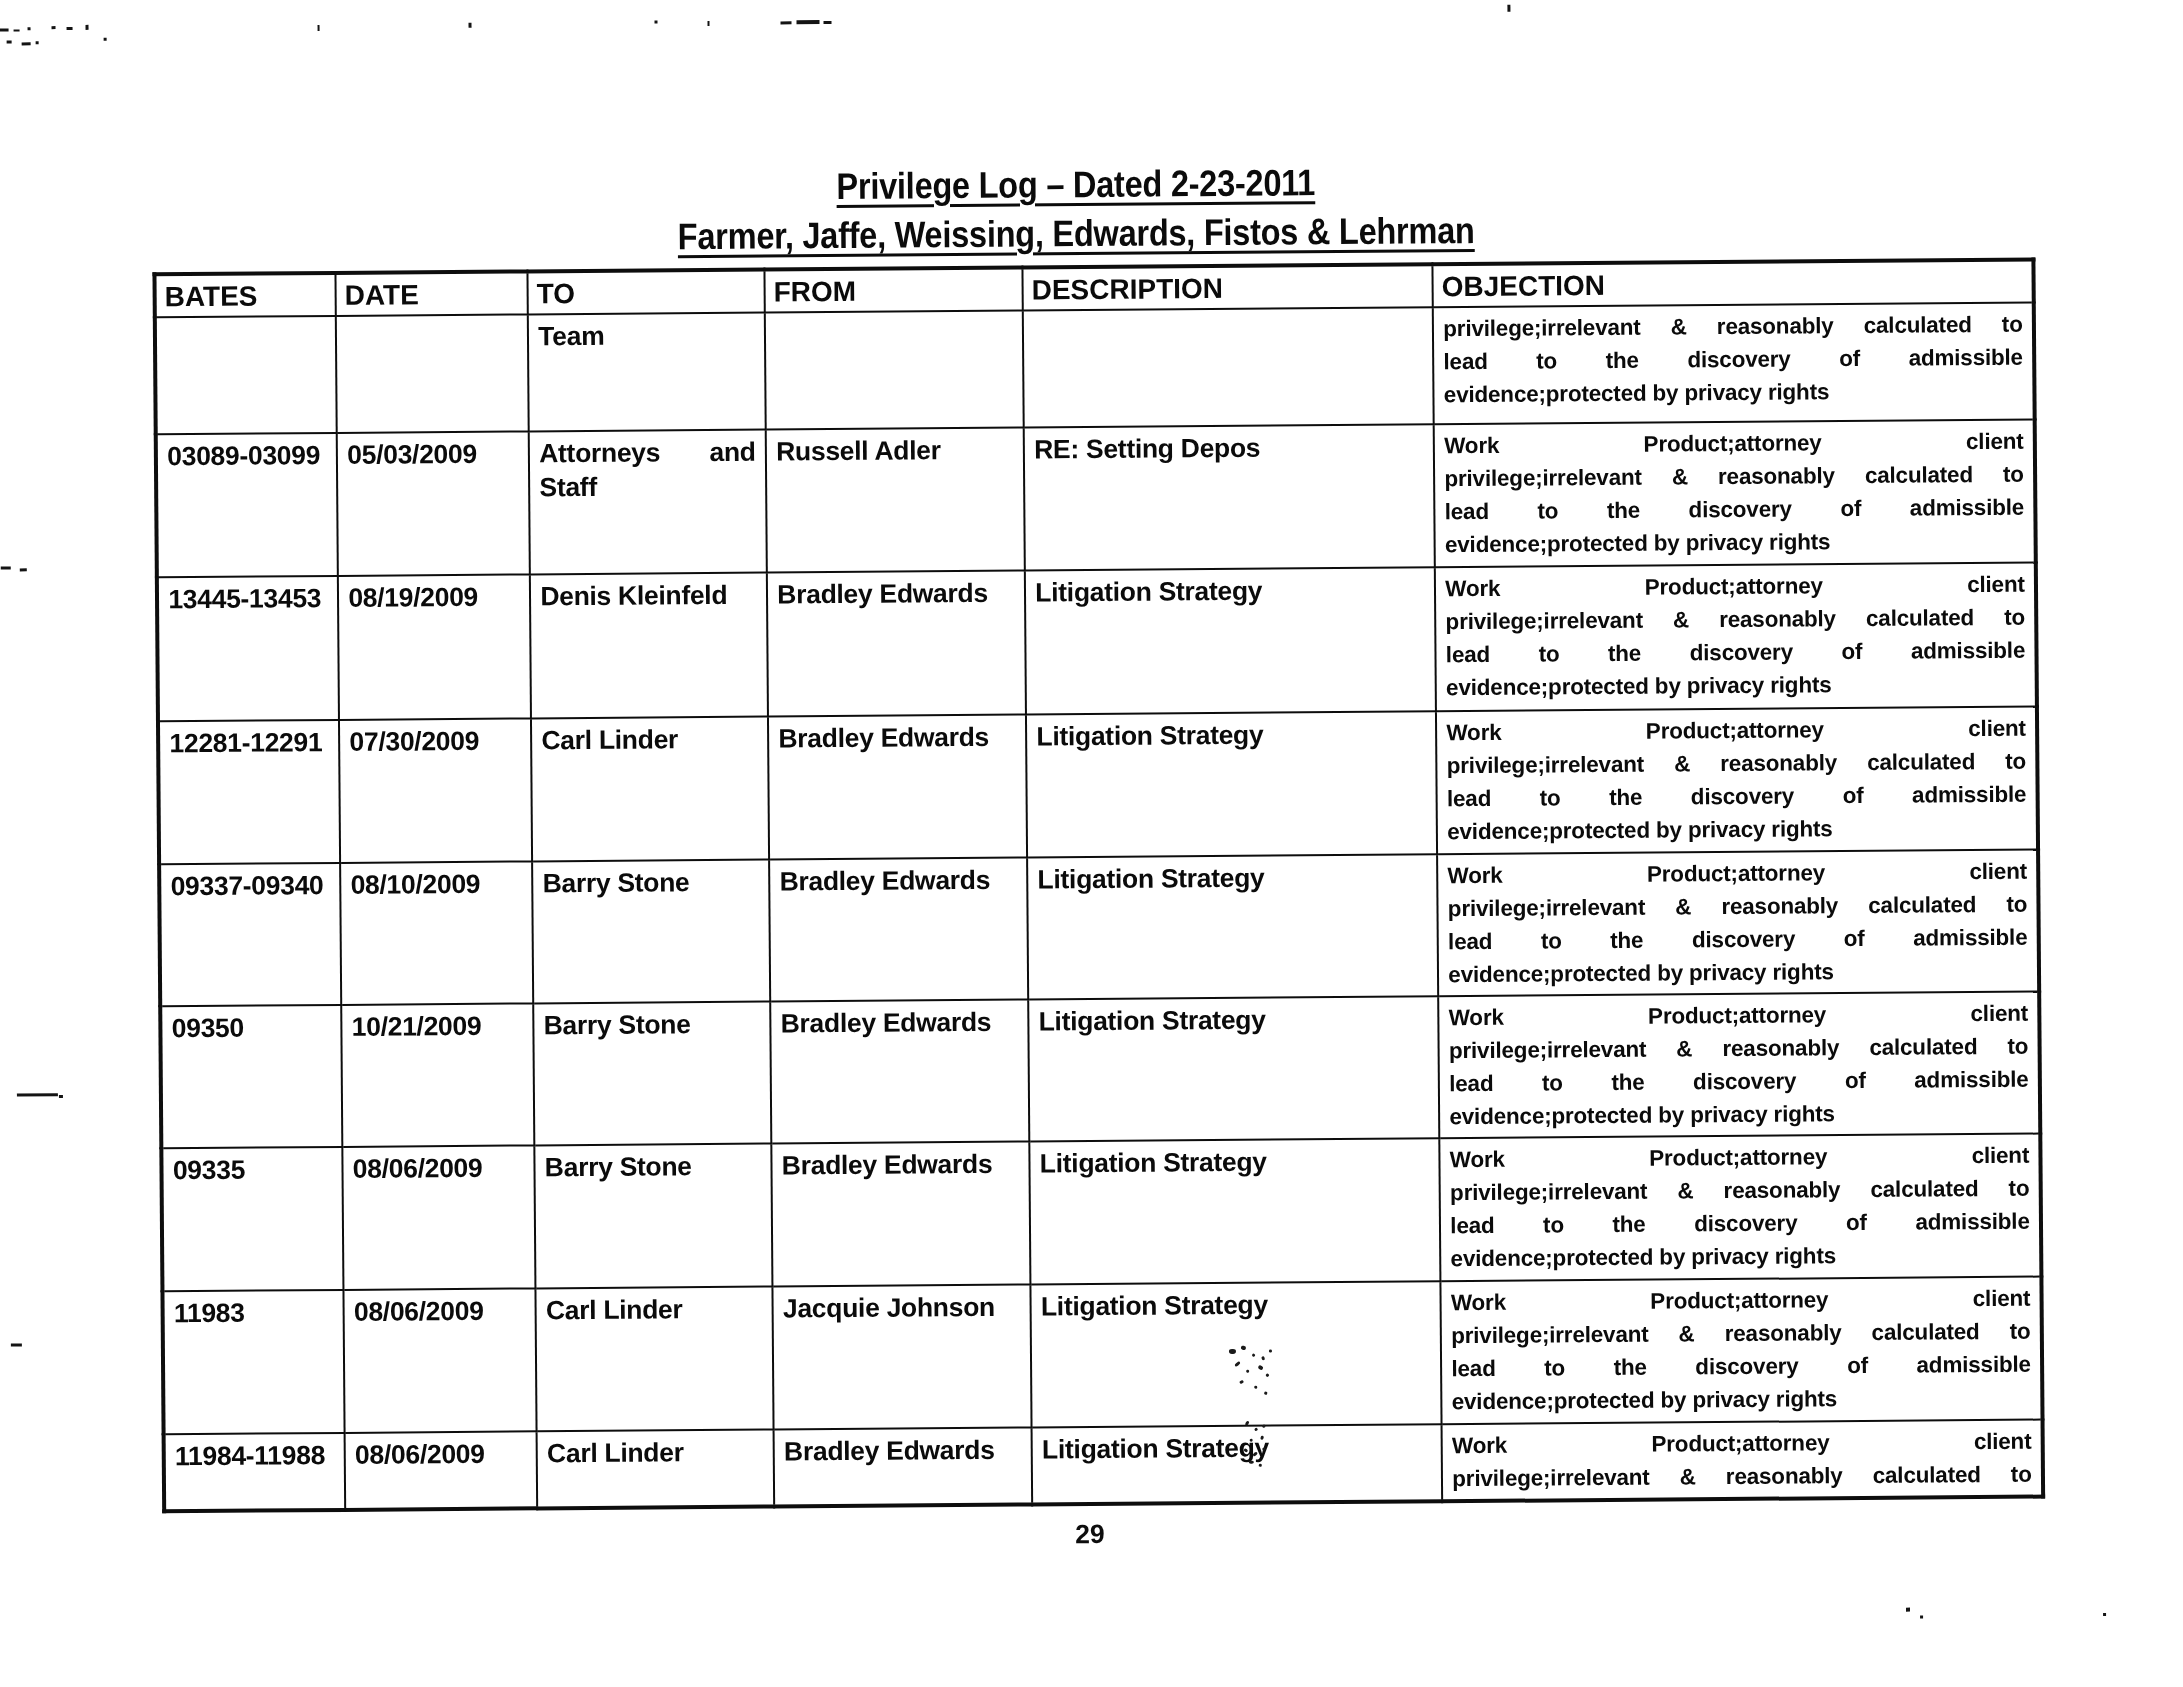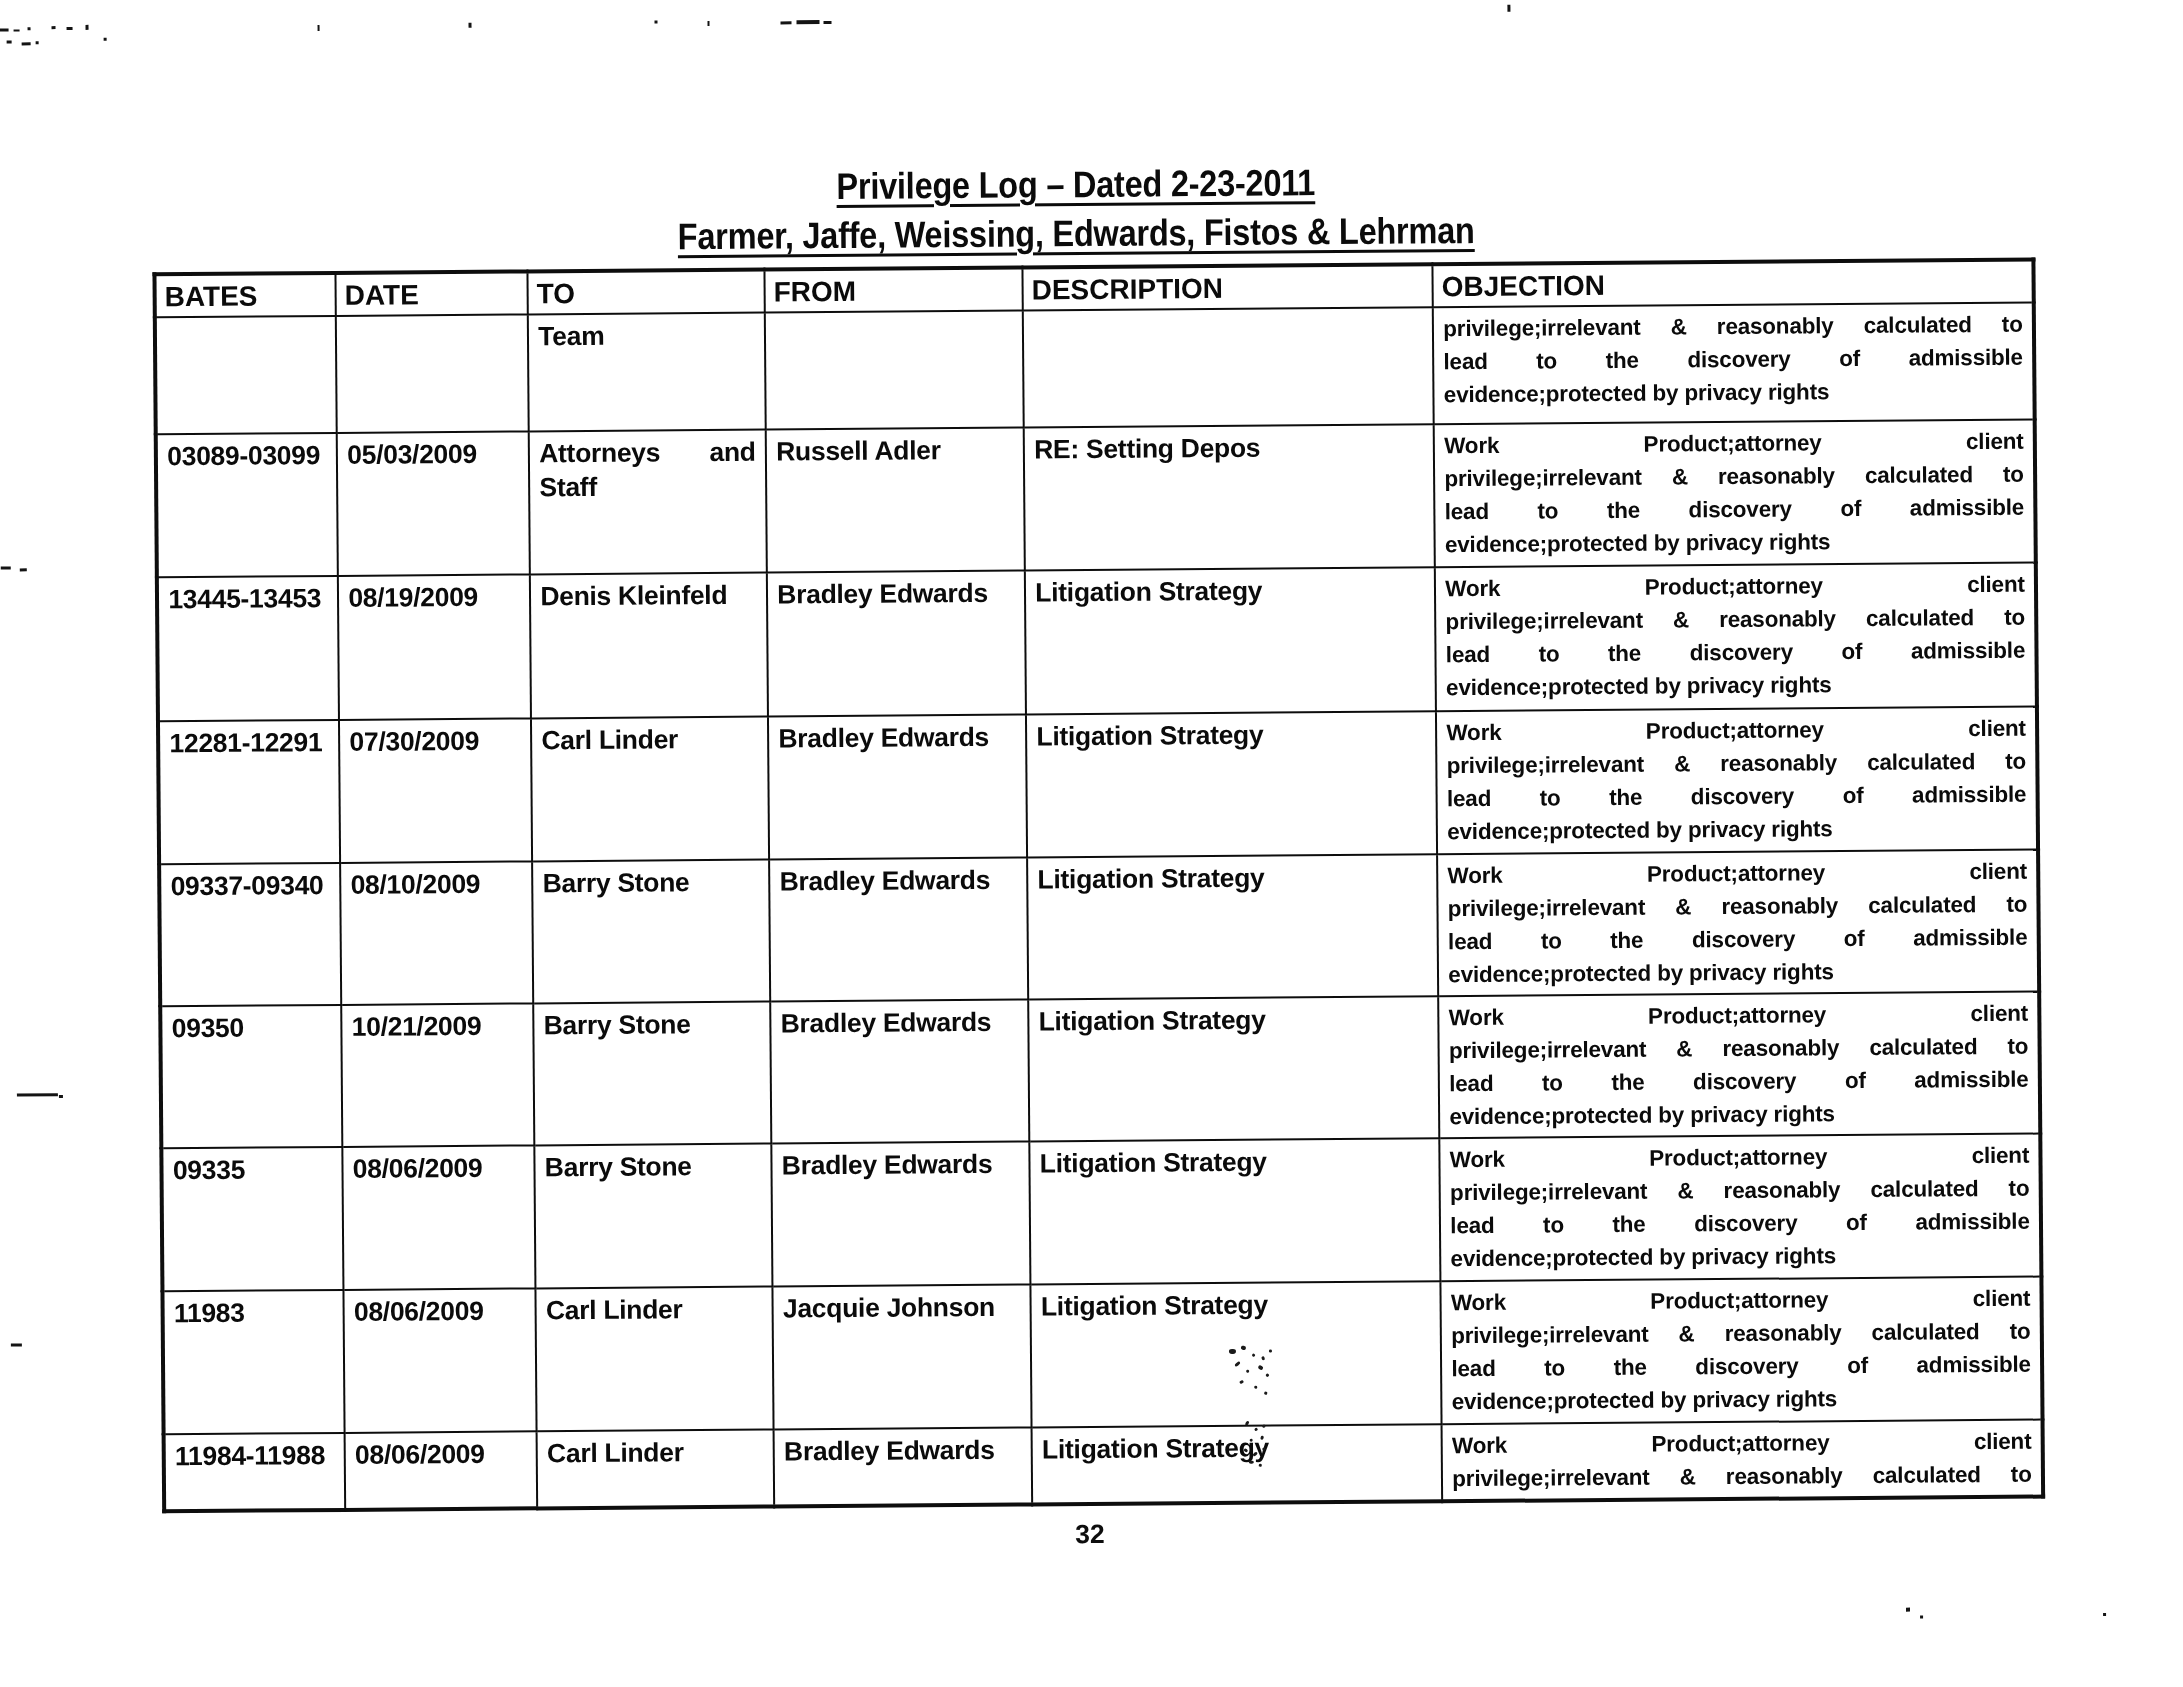--- a/index.html
+++ b/index.html
@@ -256,21 +256,21 @@
               <div class="ln">Litigation Strategy</div>
             </td>
             <td class="obj-td">
               <div class="ln stretch">Work Product;attorney client</div>
               <div class="ln stretch">privilege;irrelevant &amp; reasonably calculated to</div>
             </td>
           </tr>
         </tbody>
     </table>
 
-    <div class="pageno">32</div>
+    <div class="pageno">29</div>
 
     <div id="artifacts">
         <div class="art" style="left: 5.3px; top: 20px; width: 9.3px; height: 2.6px;"></div>
         <div class="art" style="left: 20px; top: 20.5px; width: 6px; height: 2.6px;"></div>
         <div class="art" style="left: 34px; top: 19px; width: 3.3px; height: 3.3px;"></div>
         <div class="art" style="left: 58px; top: 18px; width: 4px; height: 3.3px;"></div>
         <div class="art" style="left: 73px; top: 19px; width: 6px; height: 2.6px;"></div>
         <div class="art" style="left: 92px; top: 17px; width: 2.6px; height: 4.6px;"></div>
         <div class="art" style="left: 13.2px; top: 32px; width: 5.3px; height: 2.6px;"></div>
         <div class="art" style="left: 28px; top: 34px; width: 9.3px; height: 2.6px;"></div>

